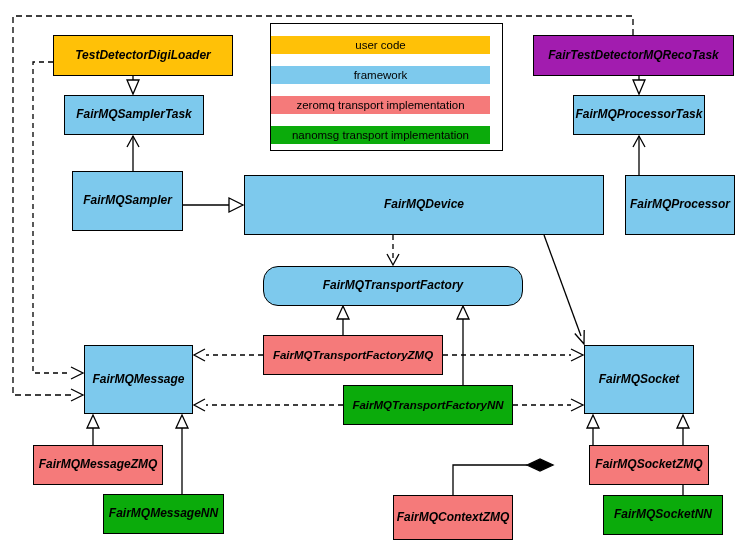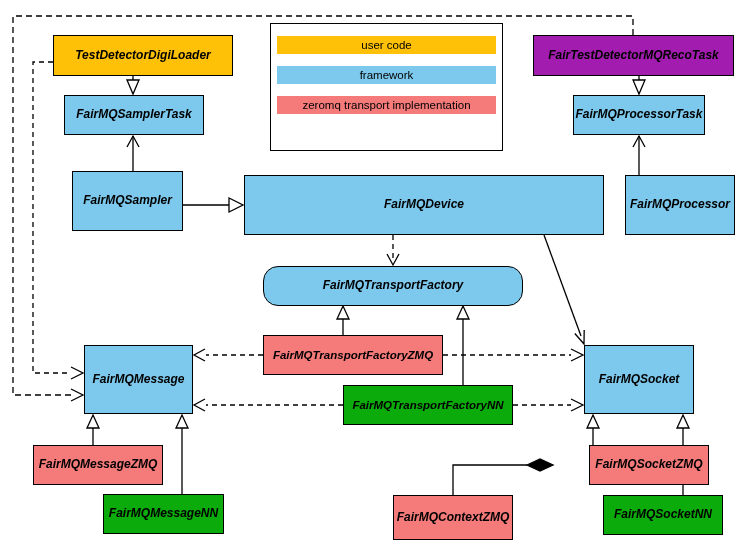--- a/index.html
+++ b/index.html
@@ -10,21 +10,21 @@
   #edges{position:absolute;left:0;top:0;width:748px;height:549px;}
   .node{
     position:absolute;box-sizing:border-box;border:1.3px solid #000;
     display:flex;align-items:center;justify-content:center;text-align:center;
     font-weight:bold;font-size:12px;color:#000;white-space:nowrap;line-height:1.1;font-style:italic;
   }
   .abstract{font-style:italic;}
   #legend{
     position:absolute;left:270px;top:23px;width:233px;height:128px;
     box-sizing:border-box;border:1.3px solid #000;background:#fff;
-    display:flex;flex-direction:column;align-items:center;padding-top:12px;gap:12px;
+    display:flex;flex-direction:column;align-items:flex-start;padding-top:12px;gap:12px;
   }
   .legend-bar{
     width:219px;height:18px;display:flex;align-items:center;justify-content:center;
     font-size:11.5px;color:#000;
   }
 </style>
 </head>
 <body>
 
 <div id="canvas">
@@ -140,20 +140,23 @@
   <div id="legend">
     <div class="legend-bar" style="background-color: rgb(255, 193, 7);">
       <span>user code</span>
     </div>
     <div class="legend-bar" style="background-color: rgb(125, 201, 237);">
       <span>framework</span>
     </div>
     <div class="legend-bar" style="background-color: rgb(245, 122, 122);">
       <span>zeromq transport implementation</span>
     </div>
+    <div class="legend-bar" style="background-color: rgb(11, 171, 11);">
+      <span>nanomsg transport implementation</span>
+    </div>
   </div>
 
   <div class="node" style="left: 53px; top: 35px; width: 180px; height: 41px; background-color: rgb(255, 193, 7);">TestDetectorDigiLoader</div>
 
   <div class="node" style="left: 533px; top: 35px; width: 201px; height: 41px; background-color: #a21caf;">FairTestDetectorMQRecoTask</div>
 
   <div class="node abstract" style="left: 64px; top: 95px; width: 140px; height: 40px; background-color: rgb(125, 201, 237);">FairMQSamplerTask</div>
 
   <div class="node abstract" style="left: 573px; top: 95px; width: 132px; height: 40px; background-color: rgb(125, 201, 237);">FairMQProcessorTask</div>
 

